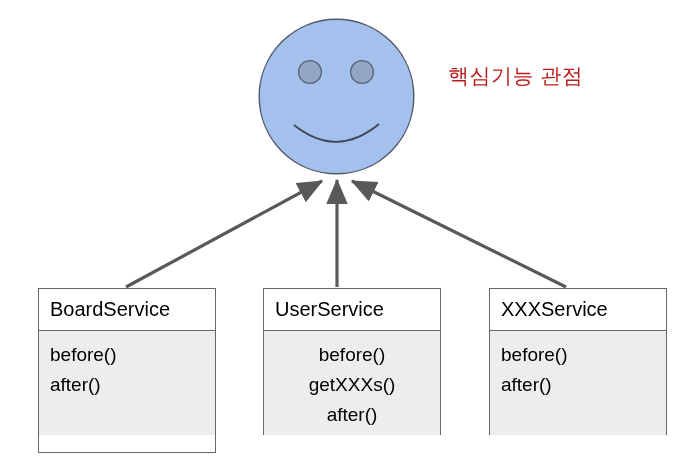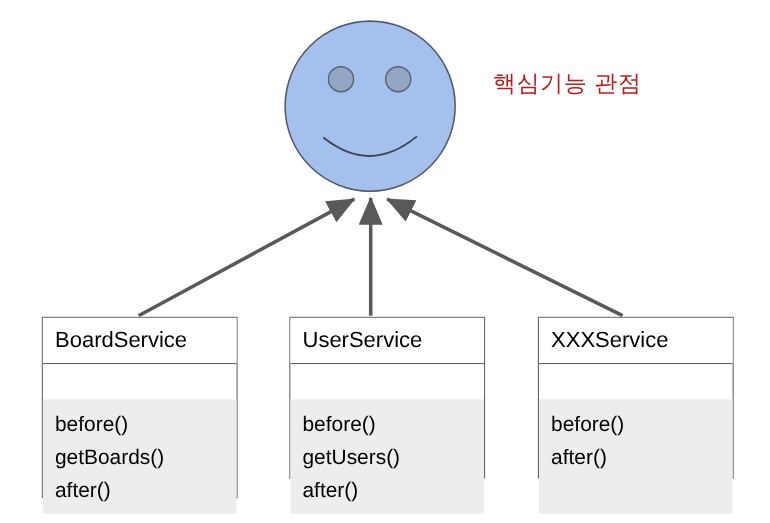--- a/index.html
+++ b/index.html
@@ -55,21 +55,20 @@
     align-items: center;
     padding-left: 11px;
     font-size: 20px;
     color: #000000;
   }
   .box-body {
     box-sizing: border-box;
     background: #ededed;
     padding: 9px 11px 10px 11px;
     height: 104px;
-    margin-top: 32px;
   }
   .method {
     font-size: 19px;
     color: #000000;
     line-height: 30px;
     white-space: nowrap;
   }
 </style>
 </head>
 <body>
@@ -96,30 +95,29 @@
     <circle cx="104" cy="54" r="11.4" fill="#93a6c4" stroke="#5a5f72" stroke-width="1.3"></circle>
     <path d="M 36 107 Q 78.5 141 121 106" fill="none" stroke="#3f4453" stroke-width="1.7"></path>
   </svg>
 
   <div class="aspect-label">핵심기능 관점</div>
 
   <div class="service-box" style="left:38px; top:288px; width:178px; height:165px;">
     <div class="box-header">BoardService</div>
     <div class="box-body">
       <div class="method">before()</div>
-      <div class="method">getBoards()</div>
       <div class="method">after()</div>
     </div>
   </div>
 
-  <div class="service-box" style="left:263px; top:288px; width:178px; height:147px;">
+  <div class="service-box" style="left:263px; top:288px; width:178px; height:147px;text-align:center;">
     <div class="box-header">UserService</div>
     <div class="box-body">
       <div class="method">before()</div>
-      <div class="method">getUsers()</div>
+      <div class="method">getXXXs()</div>
       <div class="method">after()</div>
     </div>
   </div>
 
   <div class="service-box" style="left:489px; top:288px; width:178px; height:147px;">
     <div class="box-header">XXXService</div>
     <div class="box-body">
       <div class="method">before()</div>
       <div class="method">after()</div>
     </div>

